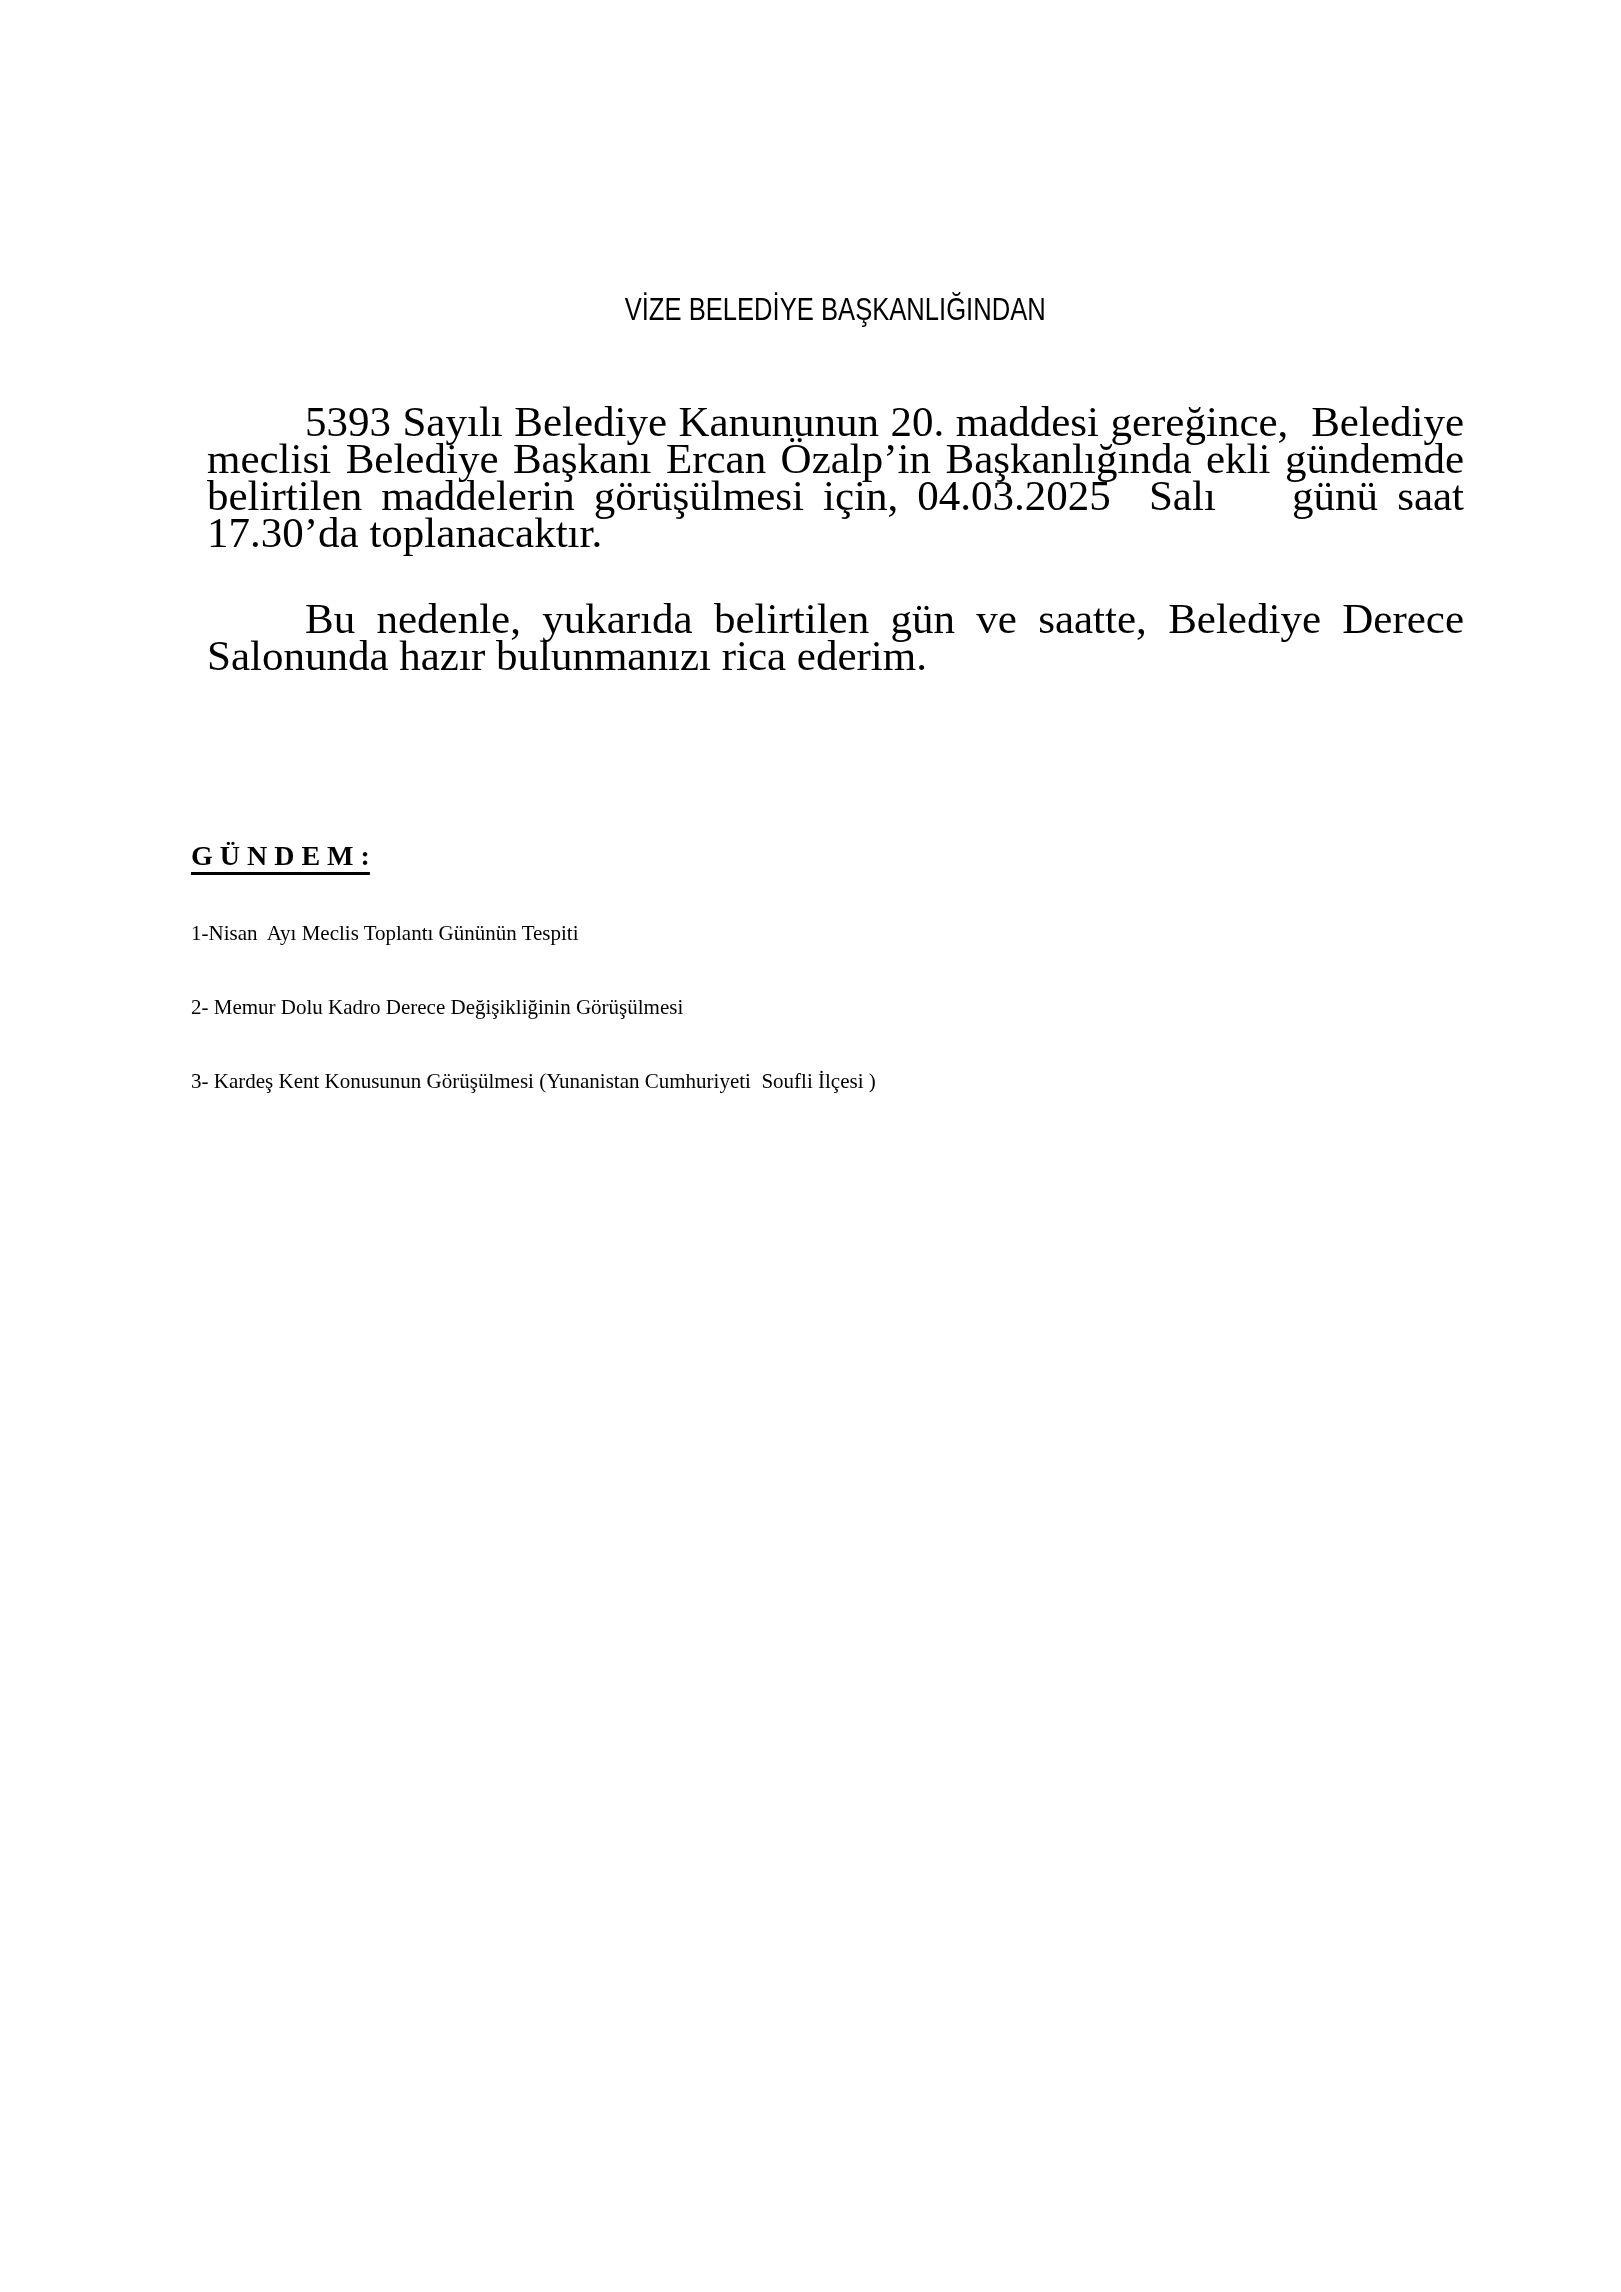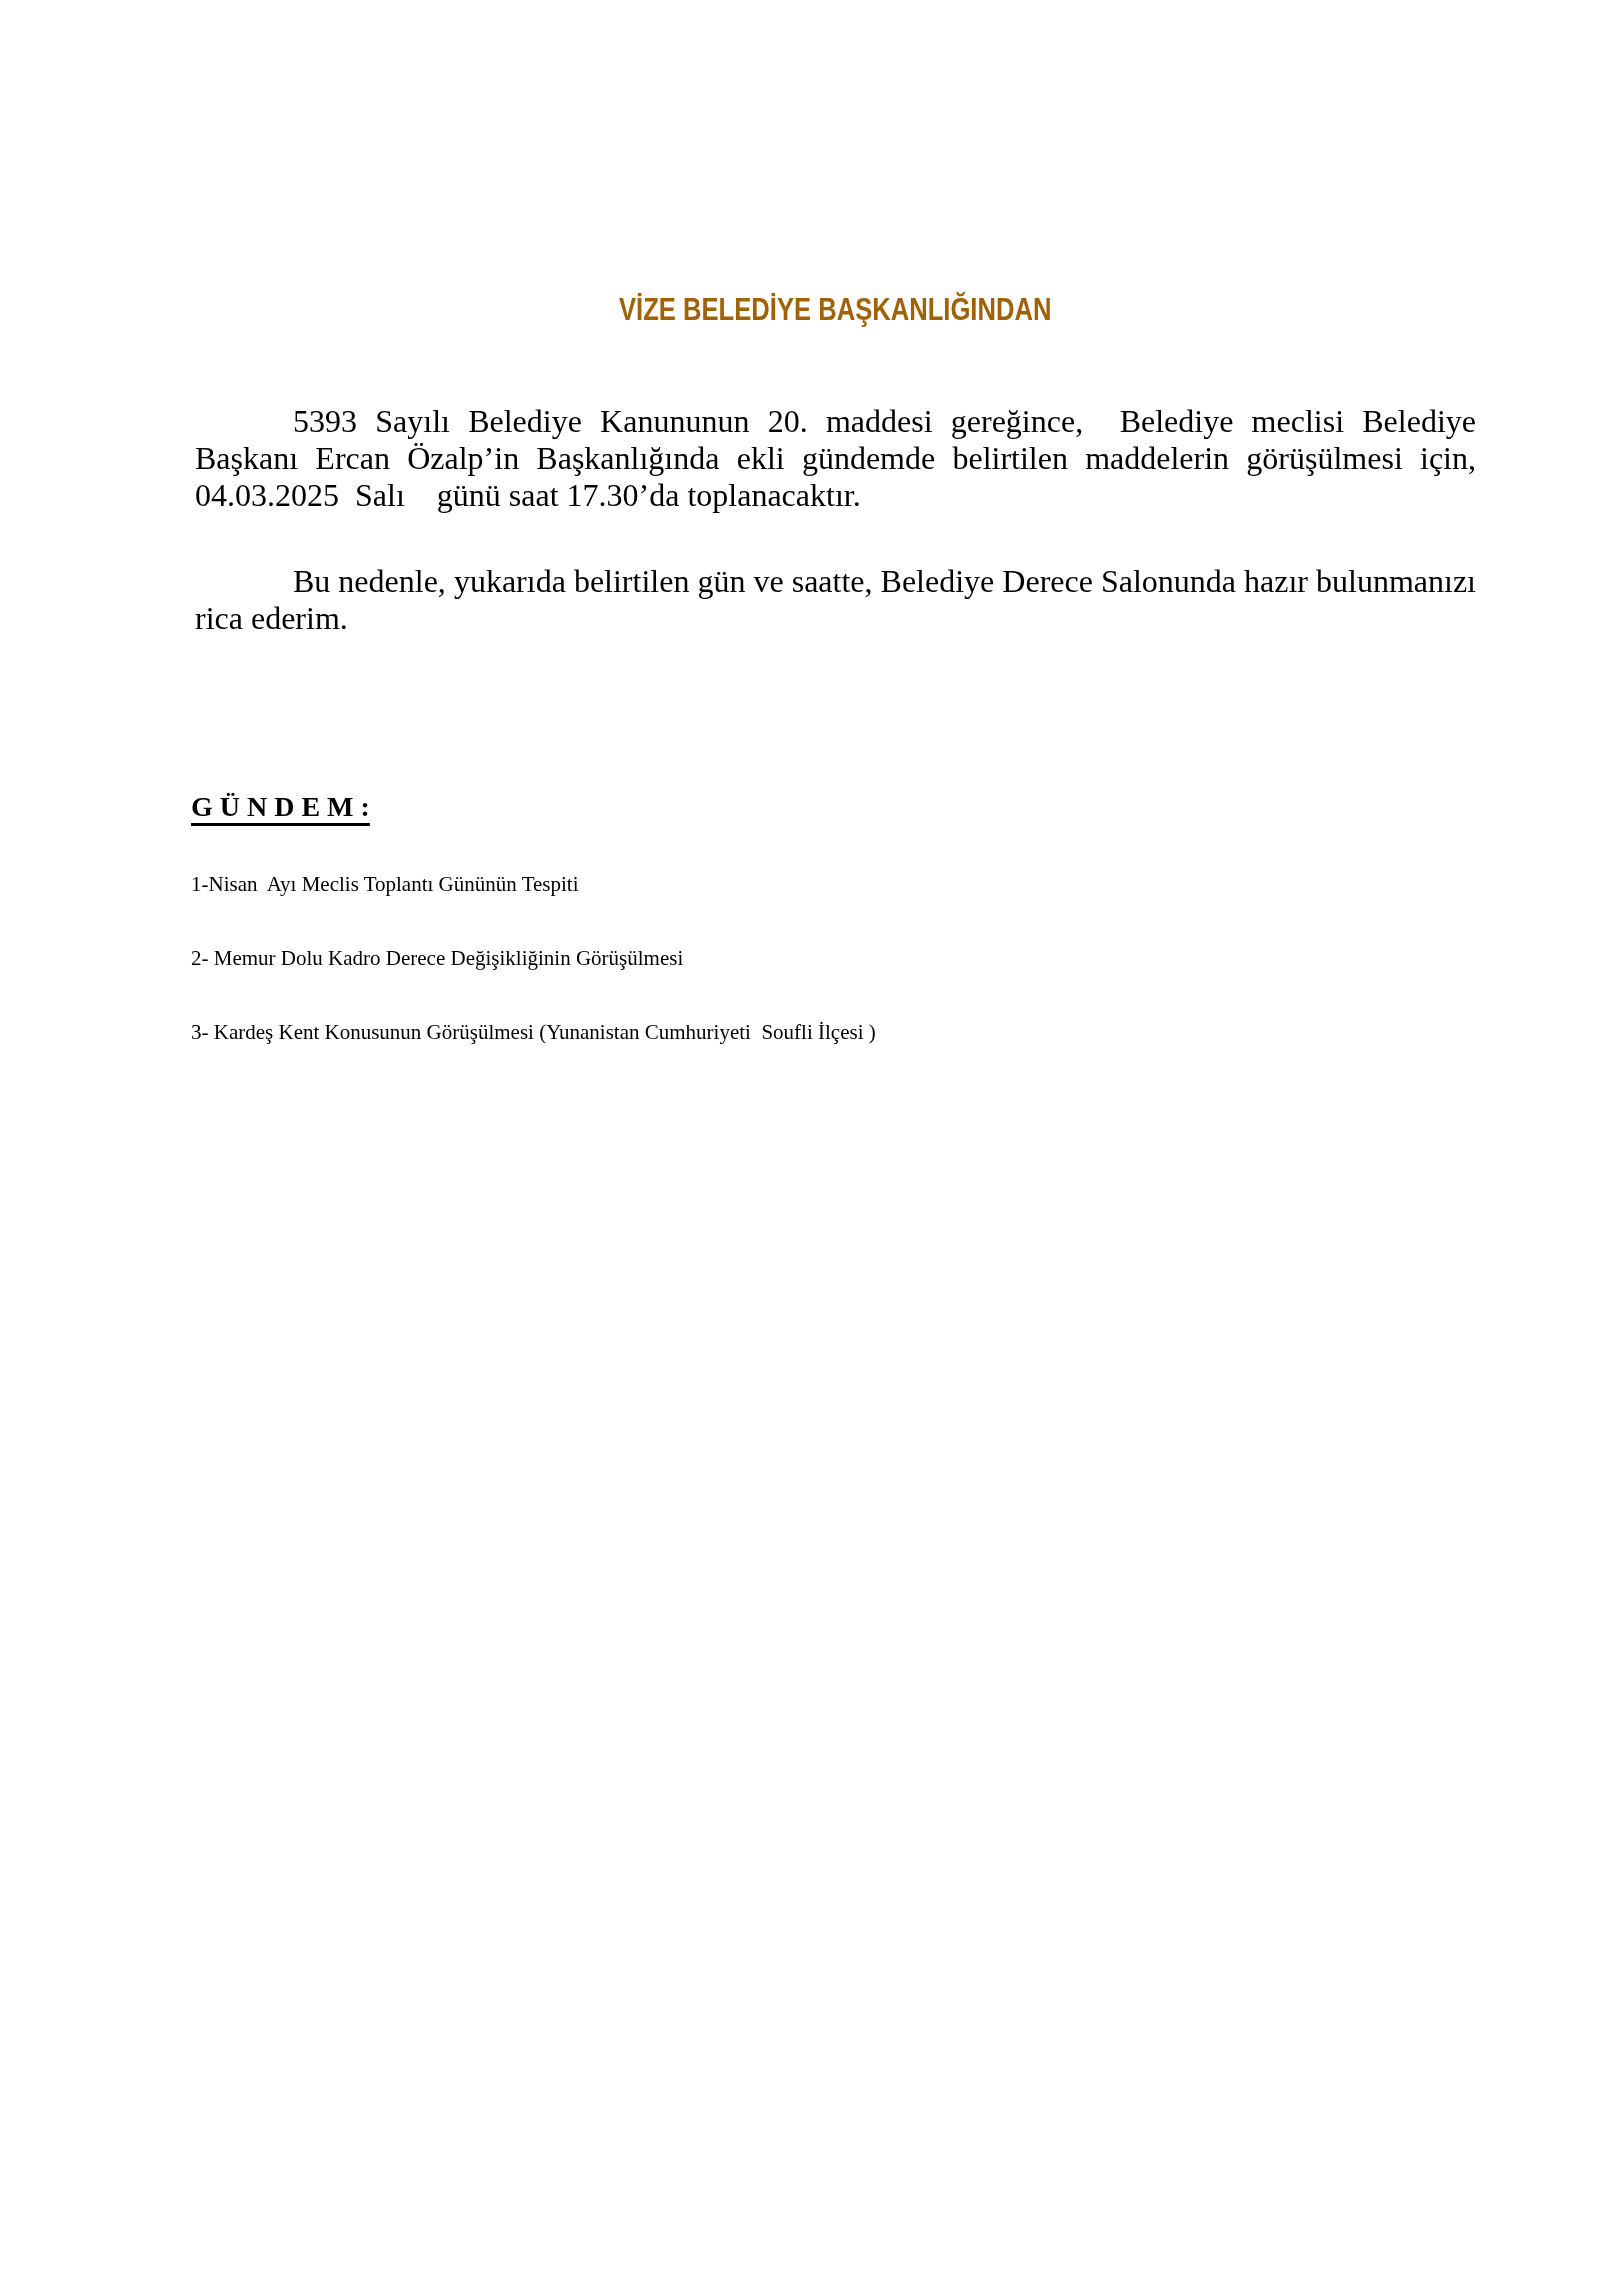--- a/index.html
+++ b/index.html
@@ -19,40 +19,40 @@
   .content {
     box-sizing: border-box;
     padding-left: 191px;
     padding-right: 141px;
   }
   
   .title-block {
     margin-top: 291px;
     text-align: center;
     font-family: "Liberation Sans", sans-serif;
-    font-weight: 700;
+    font-weight: 400;
     font-size: 32px;
     line-height: 37px;
-    color: #a16207;
+    color: #000000;
   }
   .title-line {
     display: inline-block;
     transform: scaleX(0.8);
     transform-origin: 50% 50%;
     white-space: nowrap;
   }
   
   .para {
     font-family: "Liberation Serif", "DejaVu Serif", serif;
-    font-size: 32px;
+    font-size: 43px;
     line-height: 37px;
     text-align: justify;
     text-indent: 98px;
     white-space: pre-wrap;
-    margin: 4px;
+    margin: 16px;
   }
   .para-1 { margin-top: 75px; }
   .para-2 { margin-top: 49px; }
   
   .agenda-heading {
     margin-top: 147px;
     font-family: "Liberation Serif", "DejaVu Serif", serif;
     font-weight: 700;
     font-size: 28px;
     line-height: 37px;

